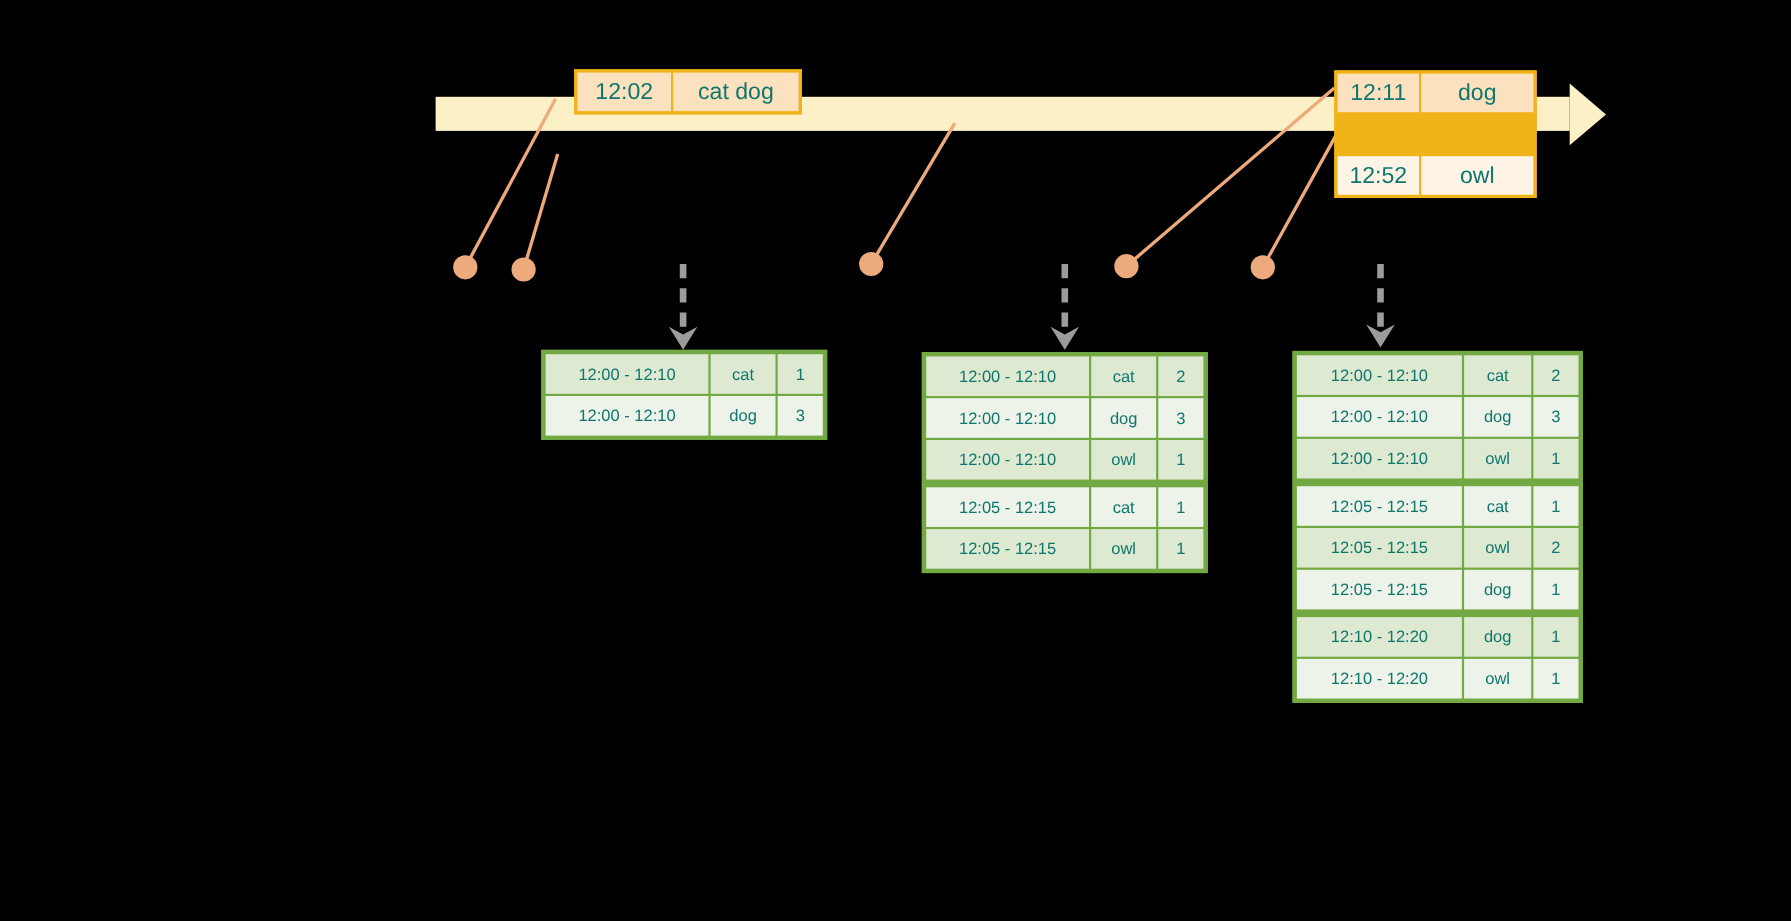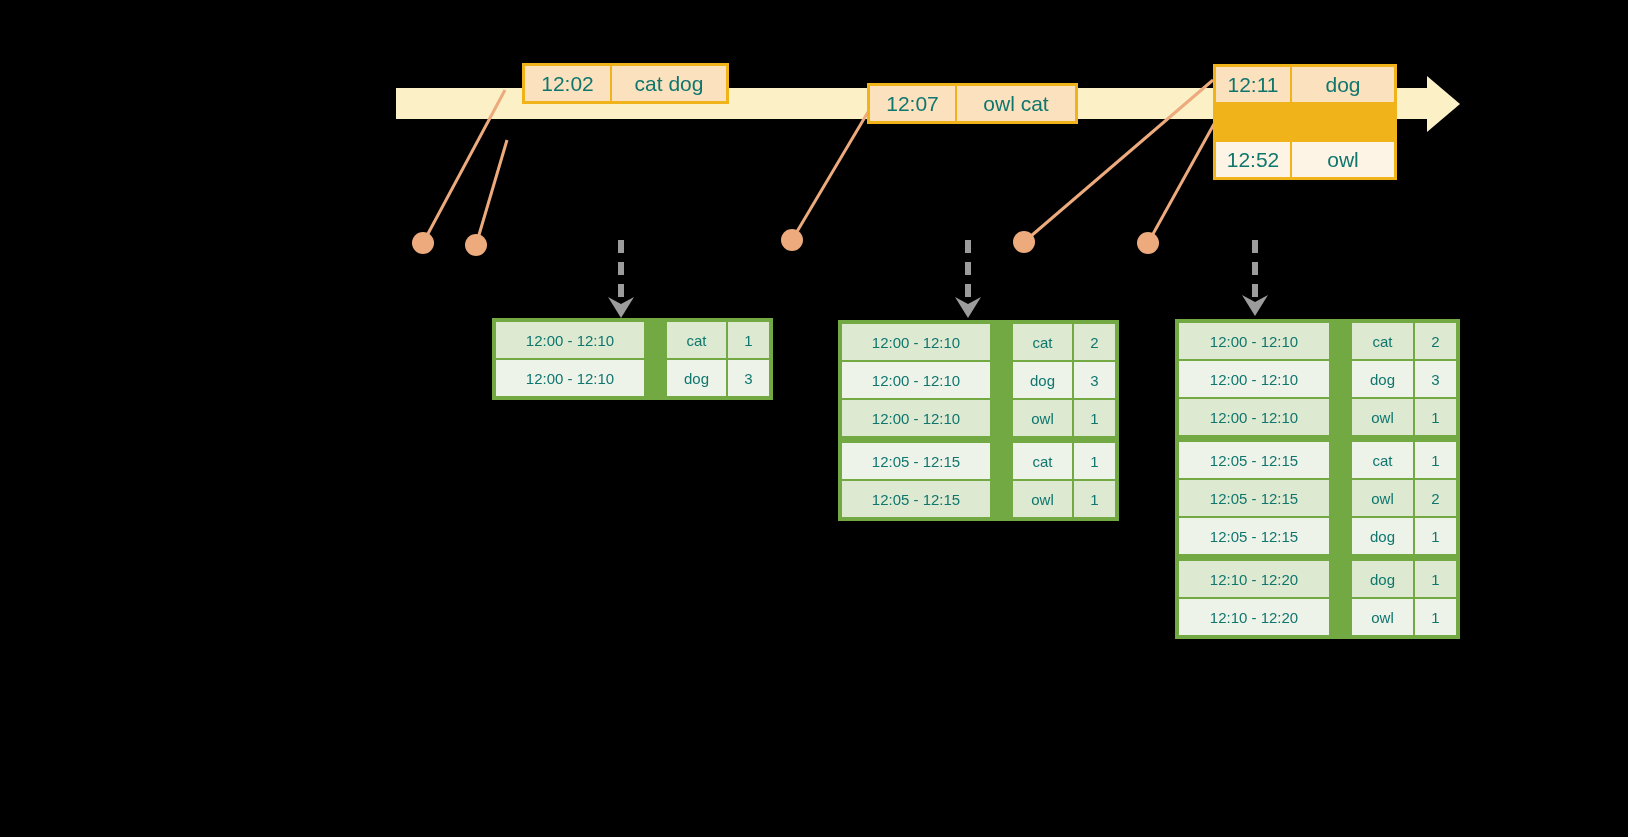--- a/index.html
+++ b/index.html
@@ -34,21 +34,21 @@
   
   .result-table{
     position:absolute;border:4px solid #73A943;background:#73A943;
     display:flex;flex-direction:column;gap:2px;
   }
   .rrow{display:flex;gap:2px;height:36px;}
   .rrow.group-start{margin-top:5px;}
   .rcell{display:flex;align-items:center;justify-content:center;font-size:15px;background:#DDE9D1;}
   .rrow.alt .rcell{background:#EEF3EA;}
   .rcell.c0{width:148px;}
-  .rcell.c1{width:59px;margin-left:21px;}
+  .rcell.c1{width:59px;}
   .rcell.c2{width:41px;}
   #rt1{left:492px;top:318px;}
   #rt2{left:838px;top:320px;}
   #rt3{left:1175px;top:319px;}
   #rt3 .rcell.c0{width:150px;}
   #rt3 .rcell.c1{width:61px;}
 </style>
 </head>
 <body>
 
@@ -80,27 +80,20 @@
   </svg>
 
   <div class="event-table" id="et1">
 
   <div class="erow">
         <div class="ecell c0">12:02</div>
         <div class="ecell c1">cat dog</div>
       </div>
     </div>
 
-  <div class="event-table" id="et2">
-
-  <div class="erow">
-        <div class="ecell c0">12:07</div>
-        <div class="ecell c1">owl cat</div>
-      </div>
-    </div>
 
   <div class="event-table" id="et3">
 
   <div class="erow">
         <div class="ecell c0">12:11</div>
         <div class="ecell c1">dog</div>
       </div>
       <div class="erow alt">
         <div class="ecell c0">12:52</div>
         <div class="ecell c1">owl</div>

